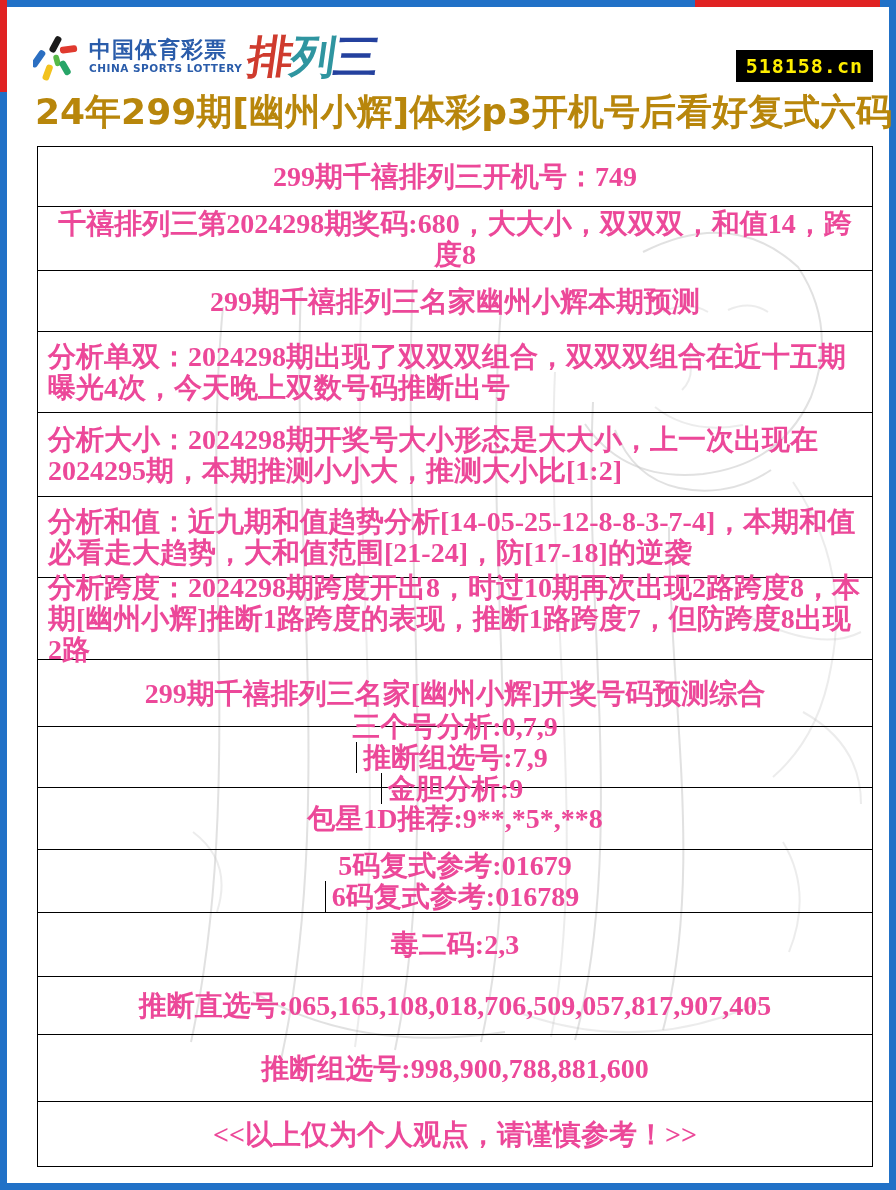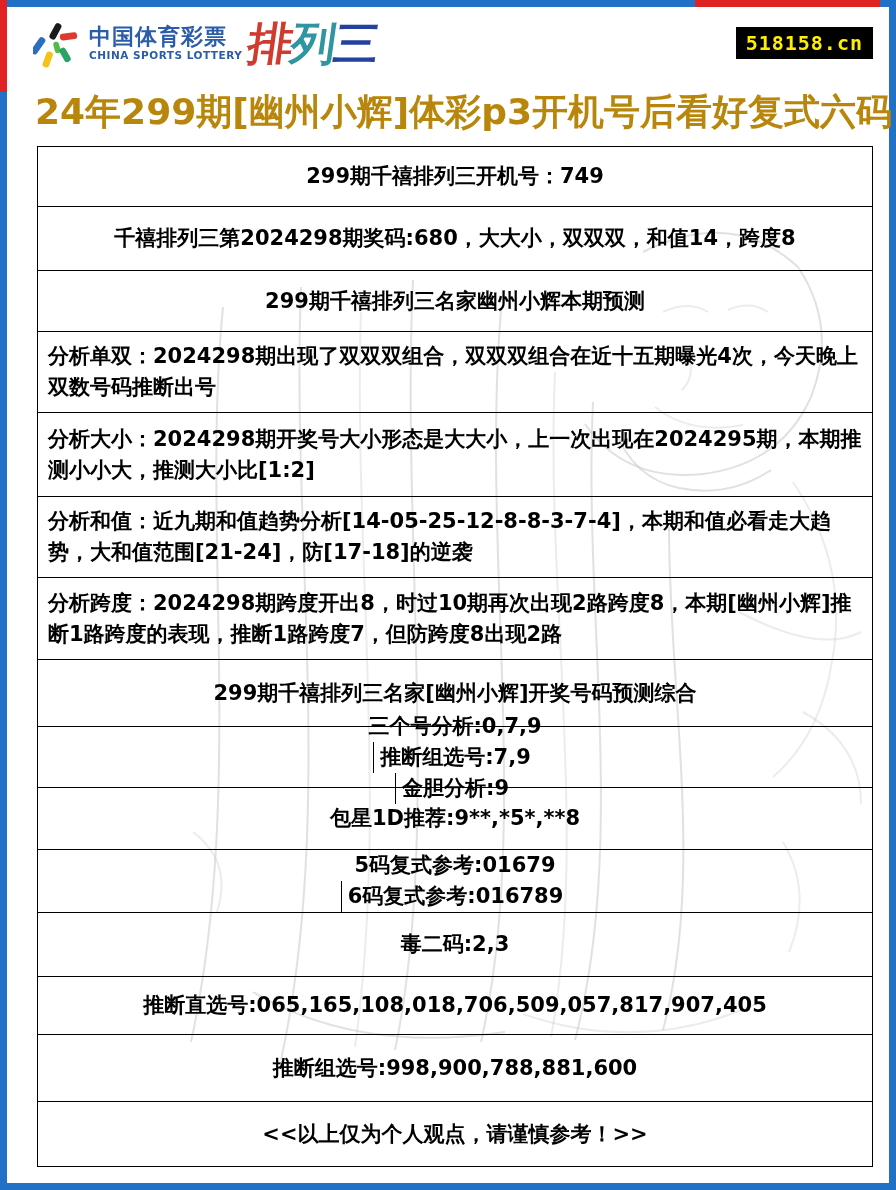--- a/index.html
+++ b/index.html
@@ -14,21 +14,21 @@
   .accent-left{position:absolute;left:-7px;top:-7px;width:7px;height:92px;background:#e02222;z-index:6;}
   .accent-top{position:absolute;top:-7px;left:688px;width:185px;height:7px;background:#e02222;z-index:6;}
 
   
   .sketch{position:absolute;left:96px;top:185px;width:784px;height:880px;z-index:0;pointer-events:none;}
   .sketch path, .sketch ellipse{fill:none;stroke:#c3c3c3;stroke-width:2;opacity:.5;}
   .sketch .lt{opacity:.32;}
 
   header{
     position:relative;z-index:2;display:flex;justify-content:space-between;
-    align-items:flex-start;padding:13px 16px 0 26px;height:62px;
+    align-items:flex-end;padding:13px 16px 0 26px;height:62px;
   }
   .logo{display:flex;align-items:flex-start;}
   .logo-mark{width:46px;height:47px;margin-top:2px;}
   .logo-text{margin-left:10px;margin-top:4px;}
   .logo-cn{font-size:22px;font-weight:bold;color:#2a5caa;letter-spacing:1px;line-height:1.15;}
   .logo-en{font-size:10.5px;font-weight:bold;color:#2a5caa;letter-spacing:.5px;}
   .brand{margin-left:6px;font-size:45px;line-height:48px;font-weight:900;transform:skewX(-8deg);letter-spacing:-2px;}
   .brand .b1{color:#cf3b2e;}
   .brand .b2{color:#2f95a0;}
   .brand .b3{color:#24419e;}
@@ -41,22 +41,22 @@
     position:relative;z-index:2;margin:9px 0 0 28px;font-size:36px;line-height:42px;
     font-weight:bold;color:#b8860b;white-space:nowrap;letter-spacing:0;
   }
 
   .table{
     position:relative;z-index:2;margin:13px 30px 0 30px;width:836px;
     border:1px solid #000;box-sizing:border-box;background:transparent;
   }
   .trow{
     display:flex;align-items:center;justify-content:center;box-sizing:border-box;
-    border-top:1px solid #000;font-weight:bold;color:#000000;font-size:21px;
-    text-align:center;padding:0 10px;line-height:31px;
+    border-top:1px solid #000;font-weight:bold;color:#ec4899;font-size:28px;
+    text-align:center;padding:0 10px;line-height:31px;font-family:Liberation Serif, serif;
   }
   .trow:first-child{border-top:none;}
   .trow.left{justify-content:flex-end;text-align:left;}
   .trow.cols{padding:0;flex-direction:column;}
   .trow.cols .cell{
     flex:1;height:100%;display:flex;align-items:center;justify-content:center;
     border-left:1px solid #000;box-sizing:border-box;padding:0 6px;
   }
   .trow.cols .cell:first-child{border-left:none;}
   .h58{height:58px}.h59{height:59px}.h61{height:61px}.h62{height:62px}.h63{height:63px}

